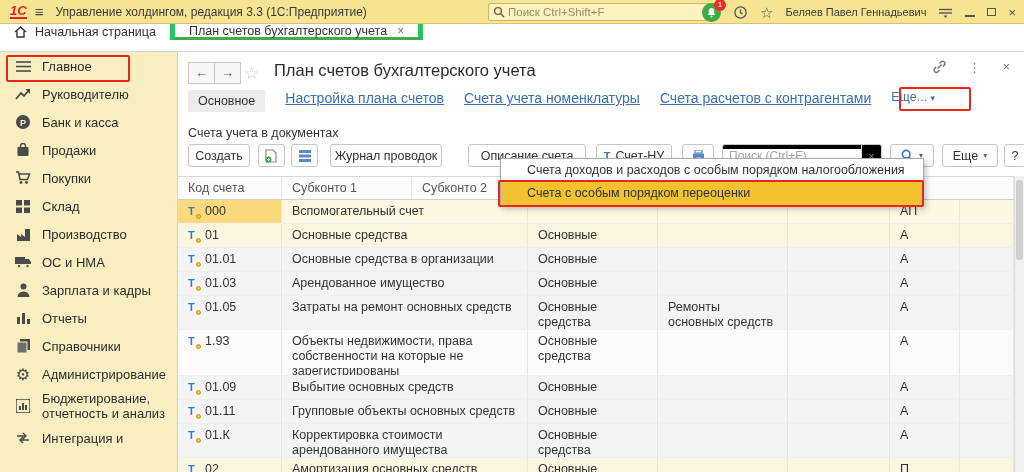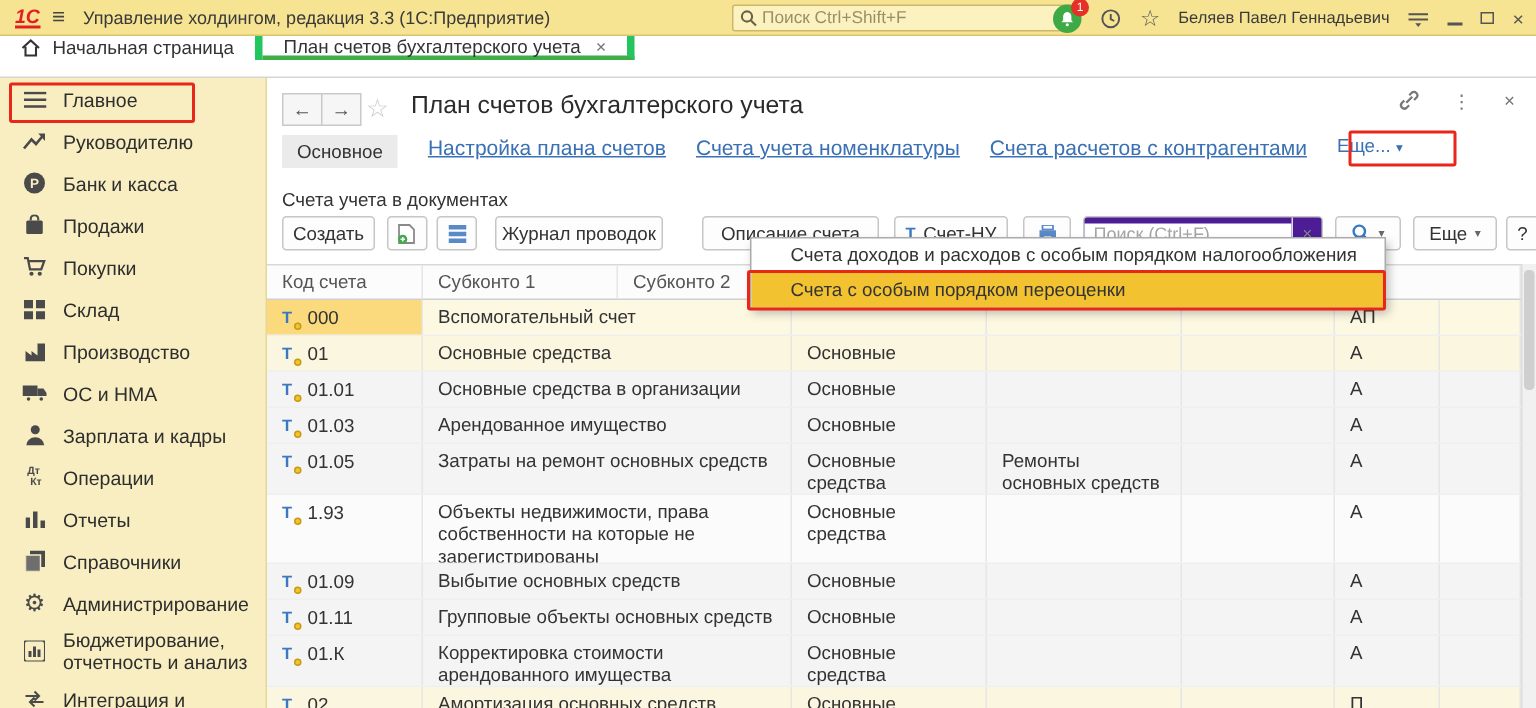--- a/index.html
+++ b/index.html
@@ -45,21 +45,21 @@
   .nav-active { background:#ebebeb; padding:4px 10px; color:#333; font-size:12.5px; }
   .navlink { color:#3a70b4; text-decoration:underline; font-size:14px; cursor:pointer; white-space:nowrap; }
   .navmore { color:#3a70b4; font-size:12.5px; cursor:pointer; white-space:nowrap; }
   .navmore .caret { font-size:9px; }
 
   .subheader { position:absolute; left:10px; top:74px; font-size:12.5px; color:#333; }
 
   .toolbar { position:absolute; left:0; top:90px; width:846px; height:30px; }
   .btn { position:absolute; top:2px; height:23px; background:#fdfdfd; border:1px solid #c6c6c6; border-radius:3px; font-size:12.5px; color:#333; display:flex; align-items:center; justify-content:center; gap:5px; cursor:pointer; padding:0 8px; white-space:nowrap; }
   .iconbtn { width:27px; }
-  .t-search { position:absolute; left:544px; top:2px; width:160px; height:23px; border:1px solid #c6c6c6; border-radius:3px; background:#4c1d95; display:flex; align-items:center; }
+  .t-search { position:absolute; left:544px; top:2px; width:160px; height:23px; border:1px solid #c6c6c6; border-radius:3px; background:#000000; display:flex; align-items:center; }
   .t-search input { border:none; outline:none; flex:1; padding:0 6px; font-size:12px; color:#444; font-family:inherit; min-width:0; }
   .t-search input::placeholder { color:#a5a5a5; }
   .t-search .clr { width:20px; height:21px; border-left:1px solid #dcdcdc; color:#888; font-size:11px; display:flex; align-items:center; justify-content:center; cursor:pointer; }
 
   
   .tablewrap { position:absolute; left:0; top:124px; width:836px; height:296px; }
   .thead, .trow { display:flex; width:836px; }
   .thead { height:24px; background:#fcfcfc; border-top:1px solid #d8d8d8; border-bottom:1px solid #d0d0d0; color:#555; }
   .cell { padding:4px 8px 2px 10px; border-right:1px solid #e6e6e6; overflow:hidden; line-height:15px; }
   .c-code{width:104px;} .c-name{width:246px;} .c-s1{width:130px;} .c-s2{width:130px;} .c-s3{width:102px;} .c-vid{width:70px;} .c-val{flex:1;}
@@ -230,26 +230,20 @@
     <span class="ic">
         <svg width="13" height="14" viewBox="0 0 13 14">
           <circle cx="6.5" cy="3.5" r="3" fill="#4a4a4a"></circle>
           <path d="M.5 14 a6 5.5 0 0 1 12 0 Z" fill="#4a4a4a"></path>
         </svg>
       </span>
     <span>Зарплата и кадры</span>
   </div>
   <div class="side-item">
     <span class="ic">
-        <span class="dtkt">Дт<br>&nbsp;Кт</span>
-      </span>
-    <span>Операции</span>
-  </div>
-  <div class="side-item">
-    <span class="ic">
         <svg width="13" height="12" viewBox="0 0 13 12">
           <rect x="0" y="5" width="3" height="7" fill="#4a4a4a"></rect>
           <rect x="5" y="1" width="3" height="11" fill="#4a4a4a"></rect>
           <rect x="10" y="7" width="3" height="5" fill="#4a4a4a"></rect>
         </svg>
       </span>
     <span>Отчеты</span>
   </div>
   <div class="side-item">
     <span class="ic">

